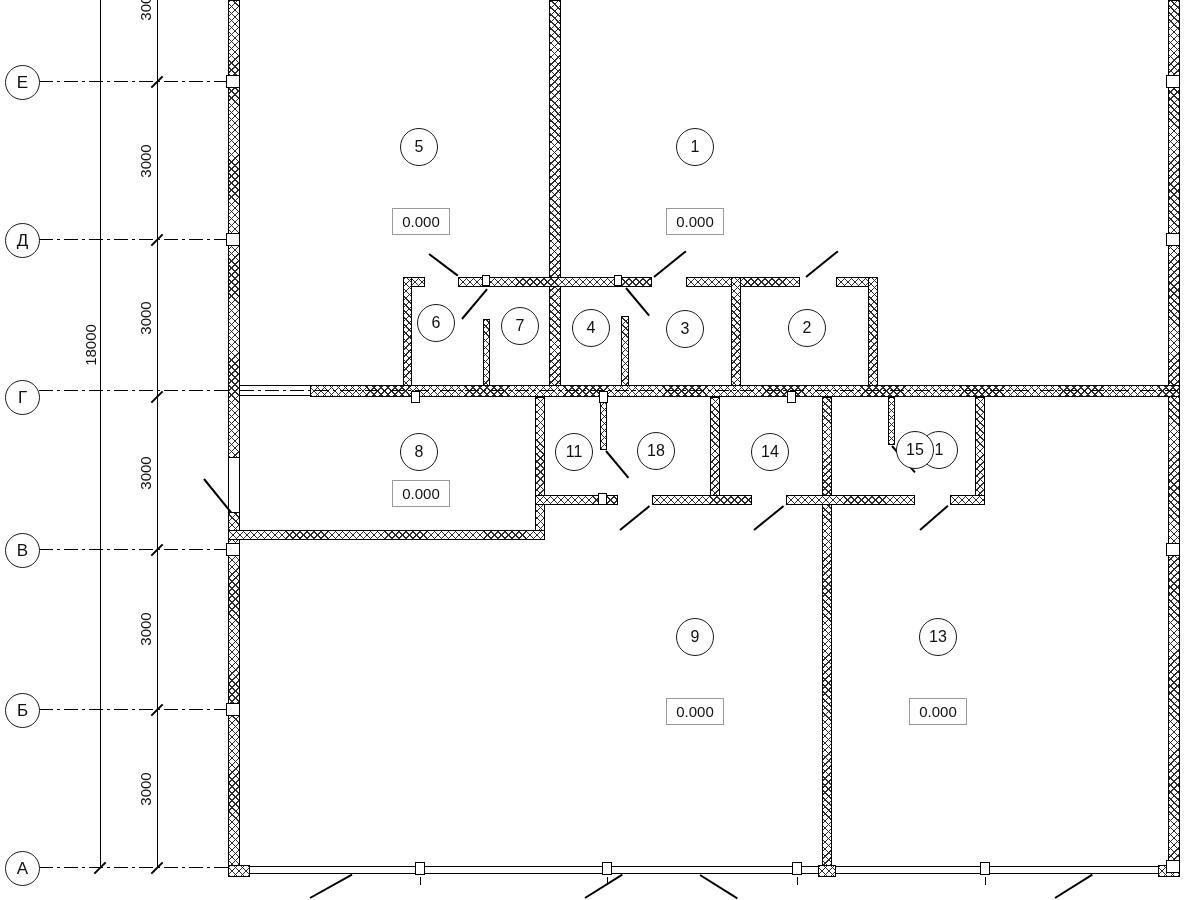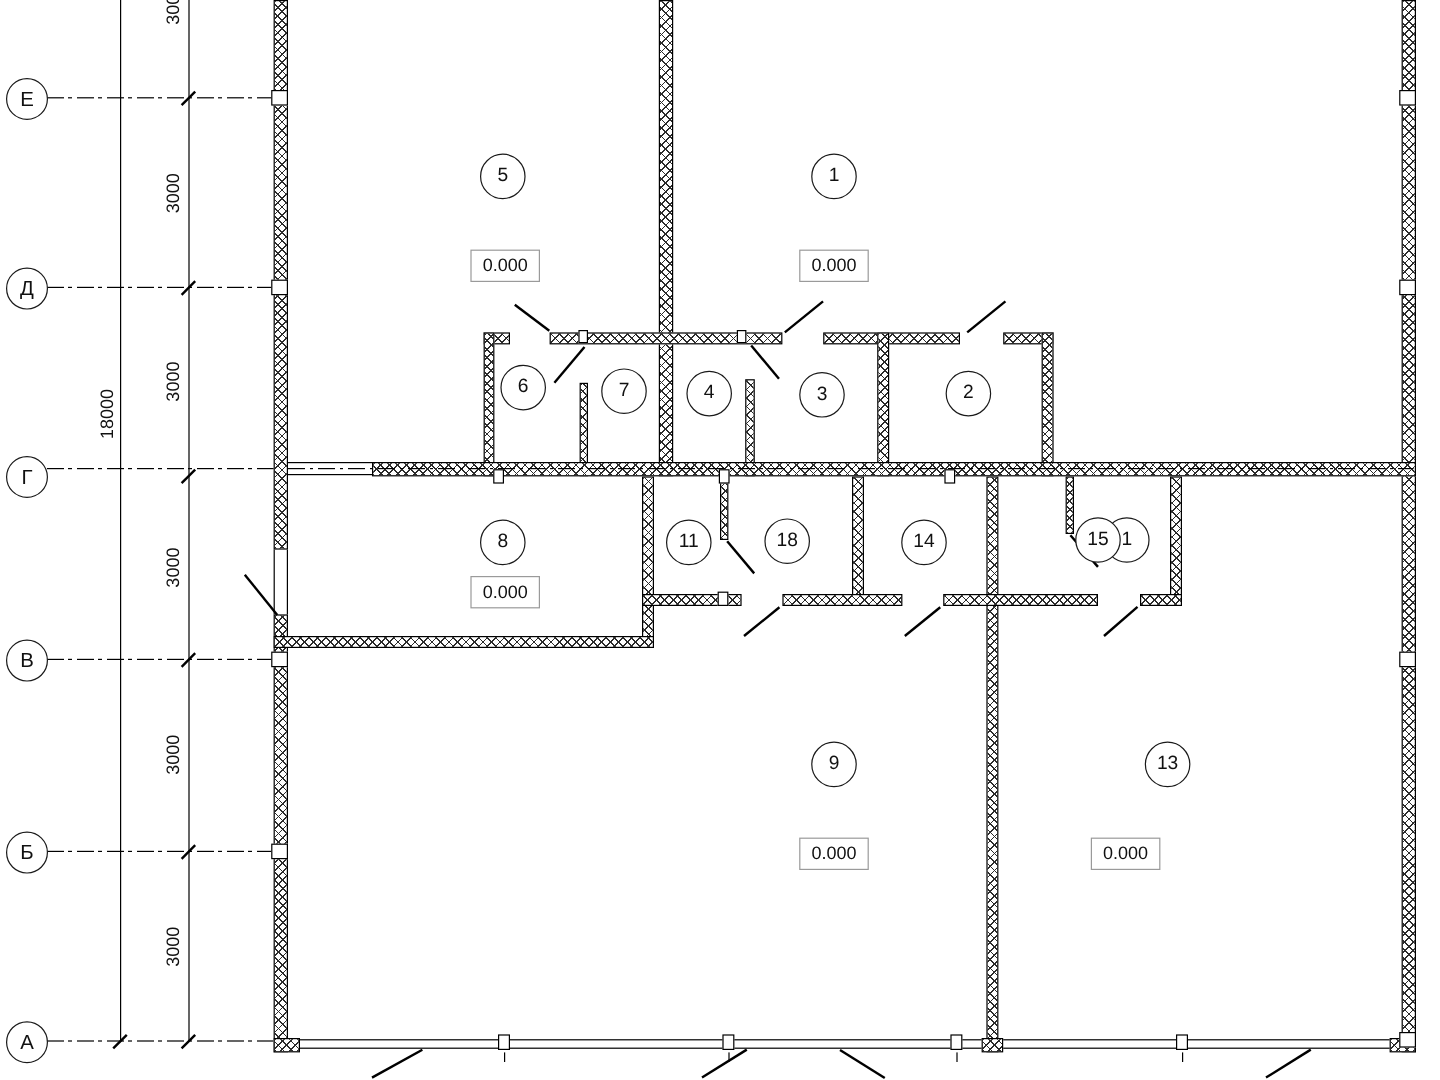--- a/index.html
+++ b/index.html
@@ -203,21 +203,21 @@
     </div>
   <div class="circle room-circle" style="left:637px;top:432px">
       <span>18</span>
     </div>
   <div class="circle room-circle" style="left:555px;top:433px">
       <span>11</span>
     </div>
   <div class="circle room-circle" style="left:751px;top:433px">
       <span>14</span>
     </div>
-  <div class="circle room-circle" style="left:954px;top:618px">
+  <div class="circle room-circle" style="left:919px;top:618px">
       <span>13</span>
     </div>
   <div class="circle room-circle" style="left:920px;top:431px">
       <span>1</span>
     </div>
   <div class="circle room-circle" style="left:896px;top:431px">
       <span>15</span>
     </div>
 
   <div class="elev" style="left:392px;top:208px">

